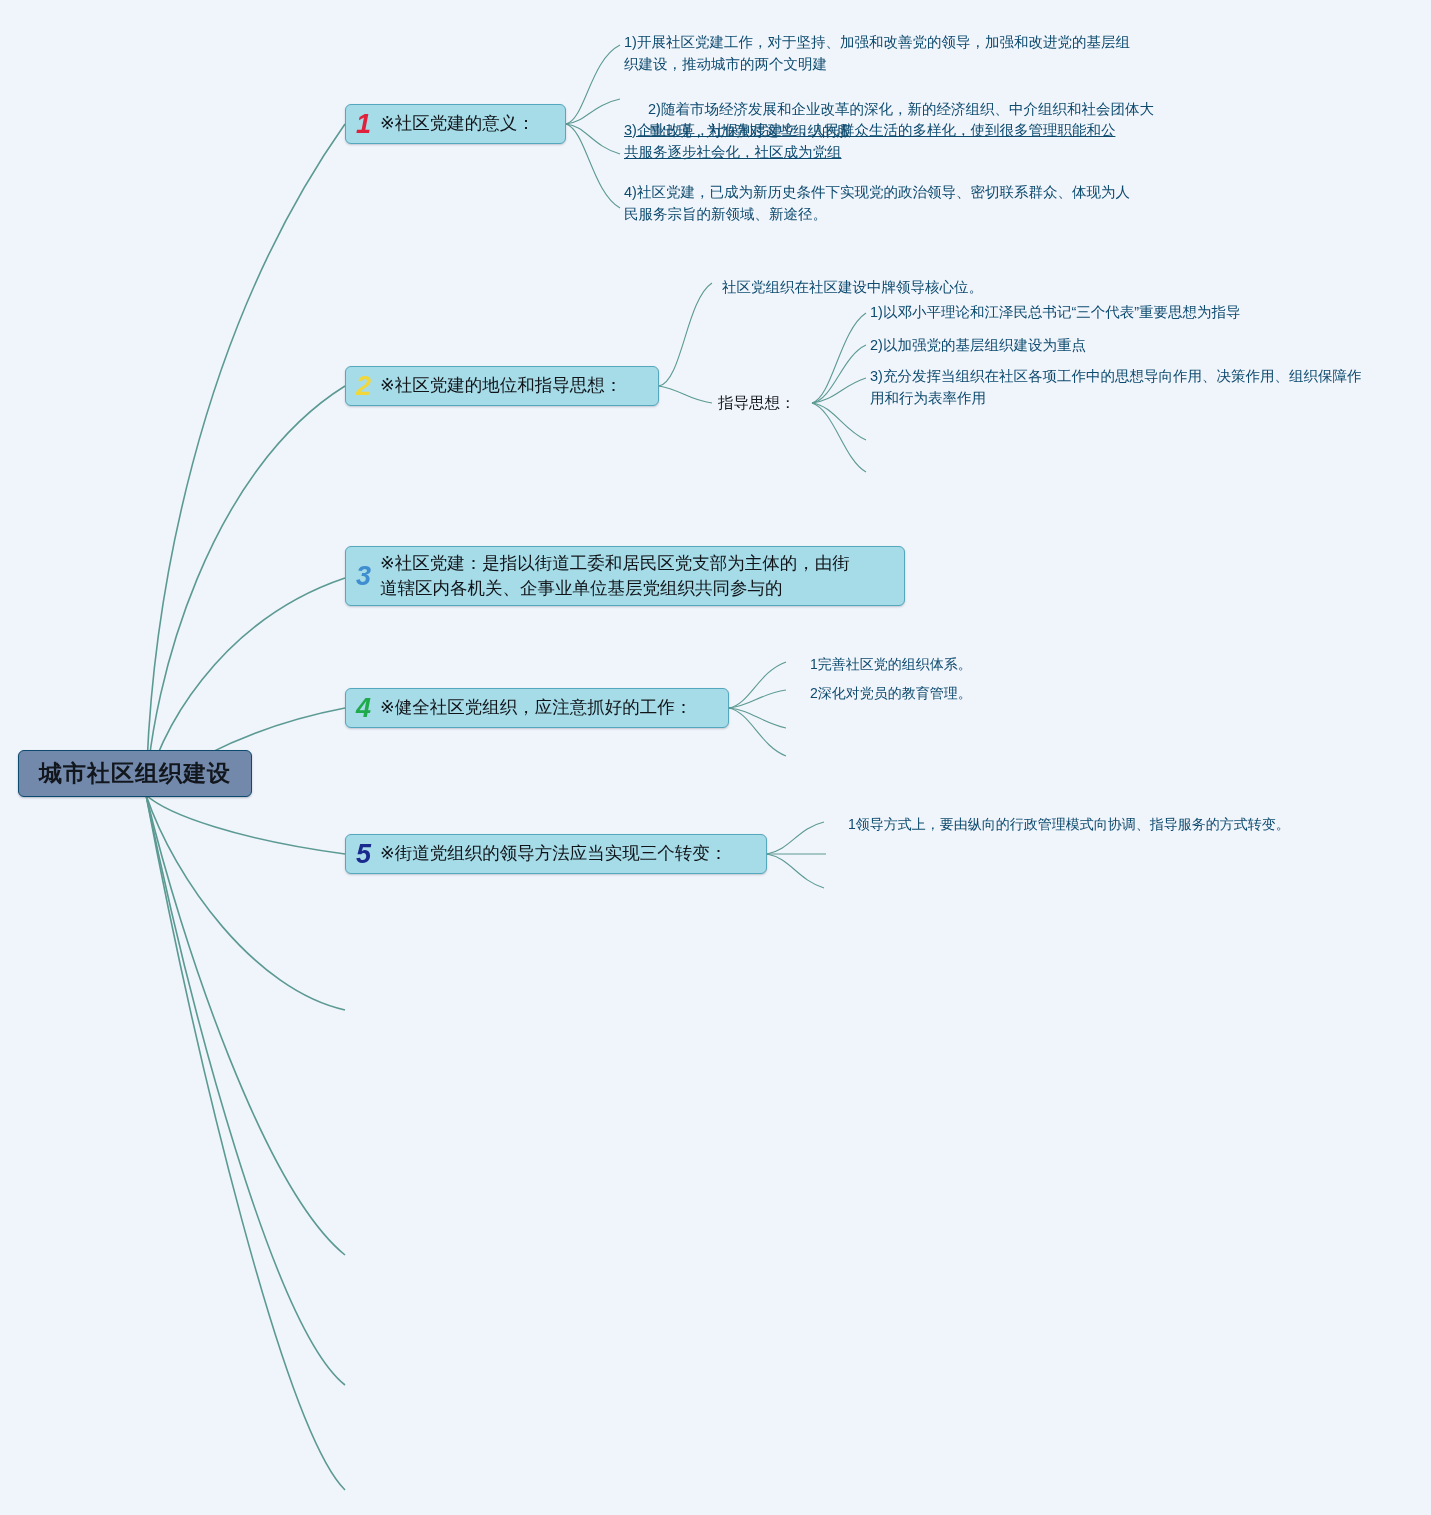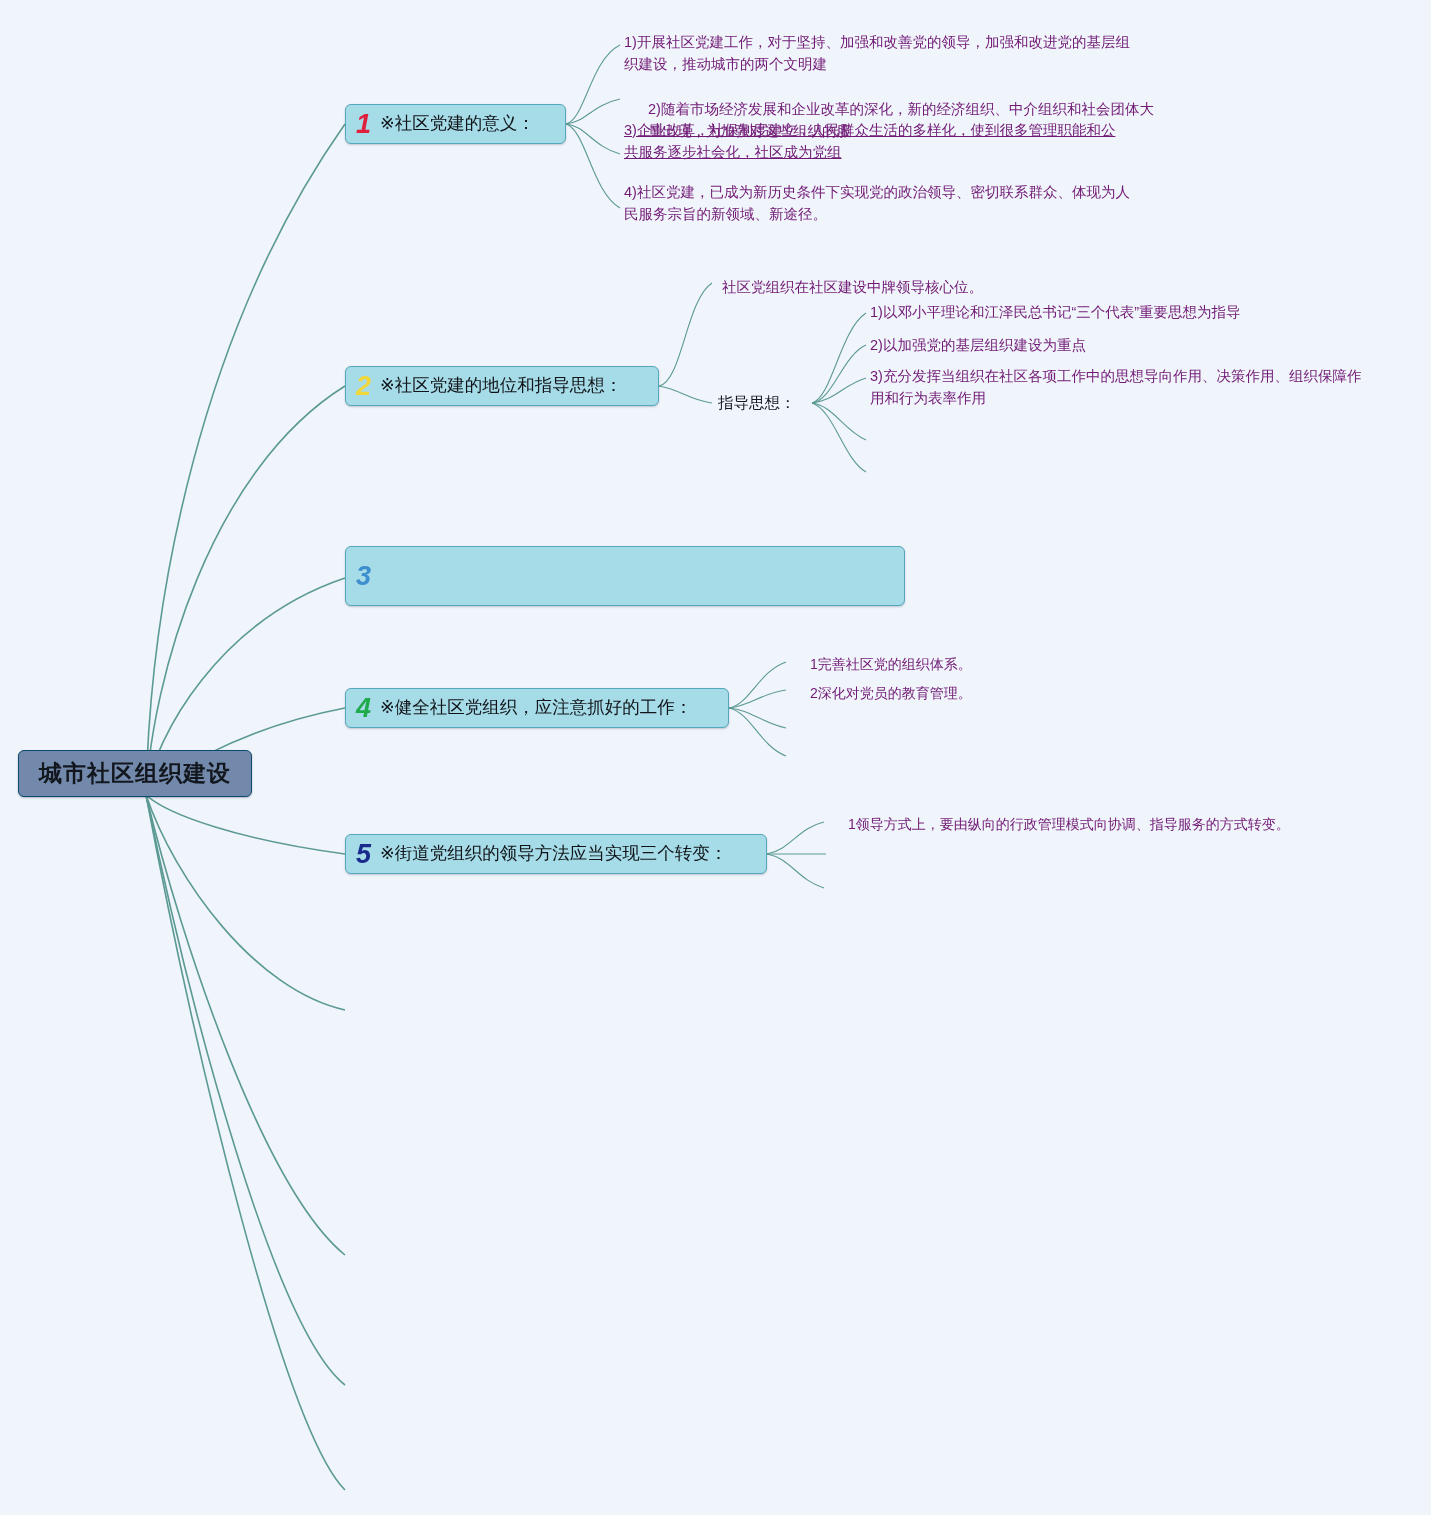--- a/index.html
+++ b/index.html
@@ -76,21 +76,21 @@
   .branch-box .btext {
     font-size: 17.5px;
     color: #101418;
     line-height: 1.45;
   }
   .branch-box .btext .l2 { display: block; }
 
   
   .leaf {
     position: absolute;
-    color: #701a75;
+    color: #0c4a6e;
     font-size: 14.5px;
     line-height: 1.55;
   }
   .leaf.small { font-size: 14px; margin-left: 20px; }
   .sub-node {
     position: absolute;
     color: #15191f;
     font-size: 15.5px;
   }
 </style>
@@ -158,20 +158,24 @@
   <div class="leaf" style="left:722px; top:276px; width:420px;">社区党组织在社区建设中牌领导核心位。</div>
 
   <div class="sub-node" style="left:718px; top:393px;">指导思想：</div>
 
   <div class="leaf" style="left:870px; top:301px; width:420px;">1)以邓小平理论和江泽民总书记“三个代表”重要思想为指导</div>
   <div class="leaf" style="left:870px; top:334px; width:420px;">2)以加强党的基层组织建设为重点</div>
   <div class="leaf" style="left:870px; top:365px; width:500px;">3)充分发挥当组织在社区各项工作中的思想导向作用、决策作用、组织保障作用和行为表率作用</div>
 
   <div class="branch-box" style="left:345px; top:546px; width:560px; height:60px;">
     <span class="num" style="color:#3f8ed0;">3</span>
+    <span class="btext">
+      <span class="l1">※社区党建：是指以街道工委和居民区党支部为主体的，由街</span>
+      <span class="l2">道辖区内各机关、企事业单位基层党组织共同参与的</span>
+    </span>
   </div>
 
   <div class="branch-box" style="left:345px; top:688px; width:384px; height:40px;">
     <span class="num" style="color:#1faa4b;">4</span>
     <span class="btext">※健全社区党组织，应注意抓好的工作：</span>
   </div>
 
   <div class="leaf small" style="left:790px; top:654px; width:300px;">1完善社区党的组织体系。</div>
   <div class="leaf small" style="left:790px; top:683px; width:300px;">2深化对党员的教育管理。</div>
 

